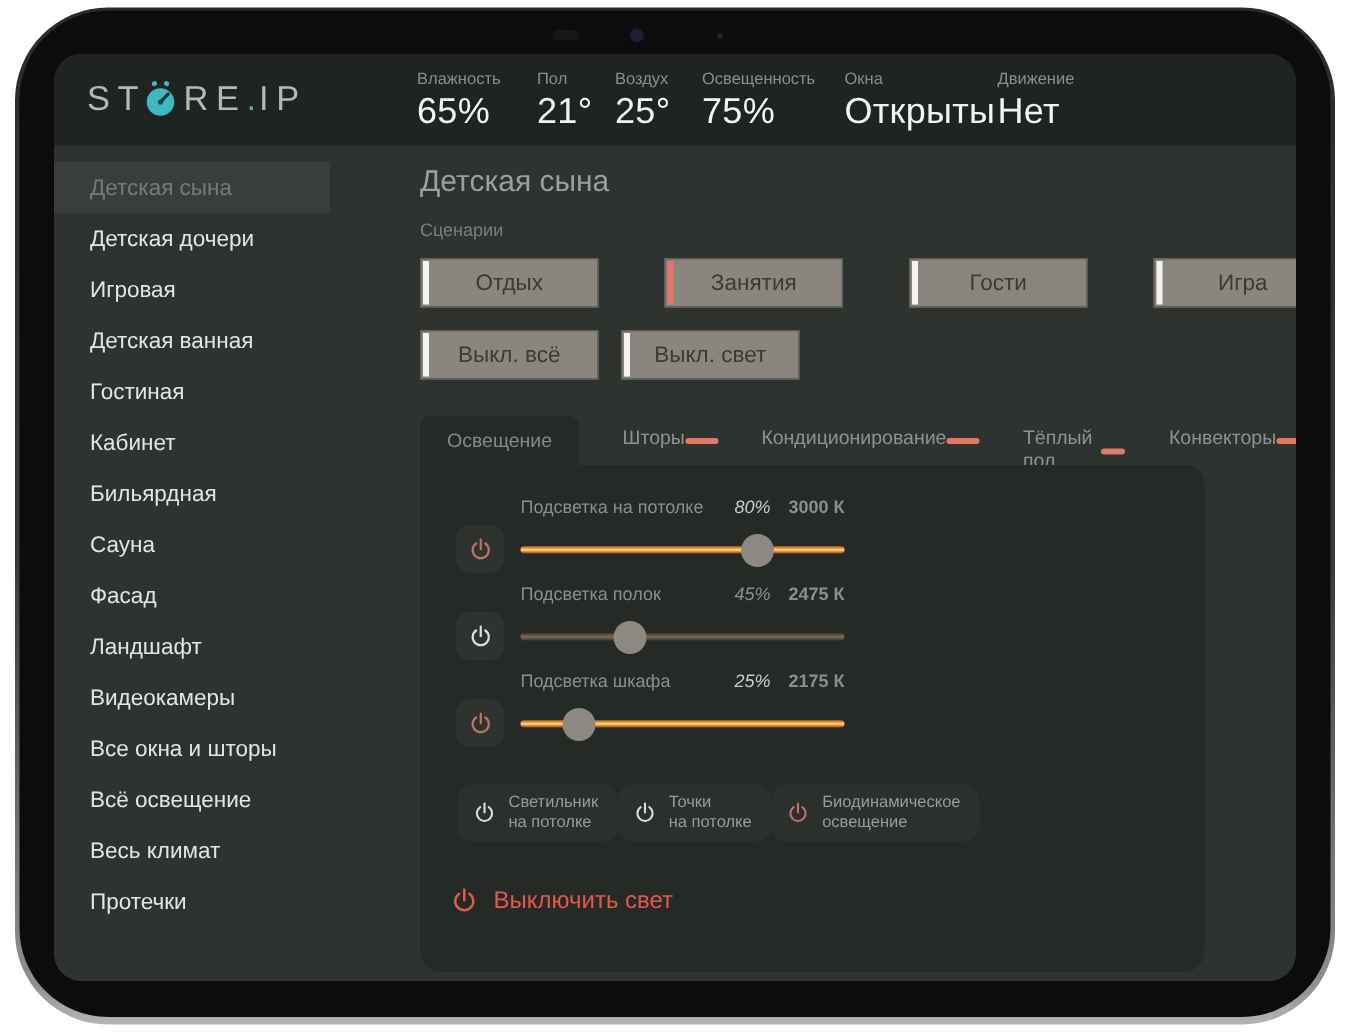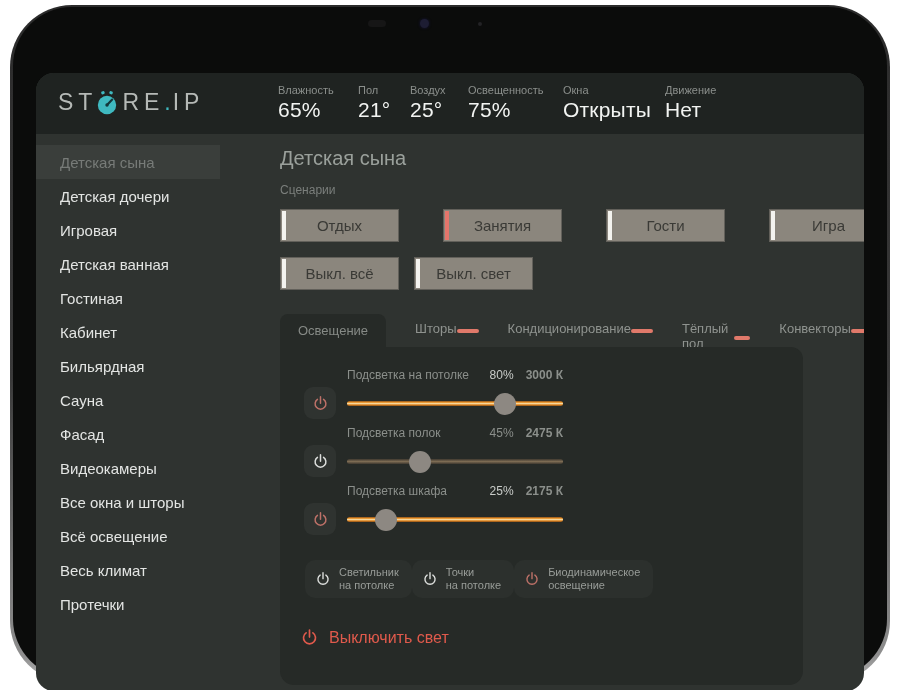--- a/index.html
+++ b/index.html
@@ -8,30 +8,30 @@
   
   .tablet-edge { position:absolute; left:10px; top:5px; width:880px; height:678px; border-radius:62px;
     background:linear-gradient(180deg,#2b2b2b 0%, #3a3a3a 55%, #8f8f8f 96%, #b5b5b5 100%); }
   .tablet-body { position:absolute; left:3px; top:2px; width:874px; height:671px; border-radius:59px; background:#0b0c0b; }
   .cam-dot { position:absolute; border-radius:50%; }
   .cam-main { left:407px; top:12px; width:9px; height:9px; background:#1d1d33; box-shadow:0 0 2px 1px #101020; }
   .cam-small { left:465px; top:15px; width:4px; height:4px; background:#232325; }
   .cam-smudge { left:355px; top:13px; width:18px; height:7px; border-radius:4px; background:#161616; }
 
   
-  .screen { position:absolute; left:23px; top:29px; width:828px; height:618px; border-radius:18px; background:#2f3330; overflow:hidden;margin-top:37px; }
+  .screen { position:absolute; left:23px; top:29px; width:828px; height:618px; border-radius:18px; background:#2f3330; overflow:hidden; }
 
   
   .app-header { position:absolute; left:0; top:0; width:828px; height:61px; background:#1f2321; }
   .logo { position:absolute; left:22px; top:16px; display:flex; align-items:center; color:#b5b9b6; font-size:23px; font-weight:400; letter-spacing:5px; }
   .logo .teal-dot { color:#3fb9c0; letter-spacing:2px; }
   .logo svg { margin:0 3px 0 -2px; }
   .stat { position:absolute; top:11px; }
   .stat .s-label { font-size:11px; color:#8b8f8c; margin-bottom:2px; }
-  .stat .s-value { font-size:21px; color:#f2f4f2; font-weight:500; letter-spacing:0.2px; }
+  .stat .s-value { font-size:24px; color:#f2f4f2; font-weight:500; letter-spacing:0.2px; }
 
   
   .sidebar { position:absolute; left:0; top:61px; width:229px; bottom:0; padding-top:11px; }
   .side-item { height:34px; display:flex; align-items:center; padding-left:24px; font-size:15px; color:#e3e5e3; cursor:pointer; }
   .side-item.selected { background:#3a3e3b; width:184px; color:#777b78; }
 
   
   .page-title { position:absolute; left:244px; top:74px; font-size:20px; color:#9aa09b; font-weight:500; }
   .scen-label { position:absolute; left:244px; top:110px; font-size:12px; color:#7b7f7c; }
   .scen-row { position:absolute; left:244px; display:flex; gap:15px; }
@@ -48,21 +48,21 @@
   .tab.active { background:#262a27; border-radius:8px 8px 0 0; height:33px; padding:0 18px; display:flex; align-items:center; color:#84888​4; color:#868a86; }
   .tab.plain { margin-left:29px; padding-top:7px; display:flex; flex-direction:row; align-items:center; }
   .tab.plain .tick { width:22px; height:4px; border-radius:2px; background:#e0796a; margin-top:4px; }
 
   
   .panel { position:absolute; left:244px; top:274px; width:523px; height:338px; background:#262a27; border-radius:0 12px 14px 14px; }
   .pwr-btn { position:absolute; left:24px; width:32px; height:32px; border-radius:9px; background:#2f3330;
     display:flex; align-items:center; justify-content:center; cursor:pointer; }
   .pwr-on { color:#bd7168; } .pwr-off { color:#dcdedc; }
   .sl-head { position:absolute; left:67px; width:216px; display:flex; align-items:baseline; font-size:12px; color:#8b8f8b; }
-  .sl-head .pct { margin-left:auto; } .sl-head .kel { margin-left:12px;font-weight:bold; }
+  .sl-head .pct { margin-left:auto;font-style:italic; } .sl-head .kel { margin-left:12px;font-weight:bold; }
   .sl-head.lit .pct { color:#c9ccc9; }
   .track { position:absolute; left:67px; width:216px; height:5px; border-radius:3px; cursor:pointer; }
   .track.on { background:linear-gradient(180deg,#8a4d15 0%, #e9962f 28%, #f7dca6 52%, #e08a27 75%, #8a4d15 100%); }
   .track.off { background:linear-gradient(180deg,#3e382f 0%, #7c6b53 50%, #3e382f 100%); }
   .knob { position:absolute; top:50%; transform:translate(-50%,-50%); width:22px; height:22px; border-radius:50%; background:#8d8882; cursor:pointer; }
   .group-row { position:absolute; left:25px; top:213px; display:flex; }
   .group-btn { height:38px; background:#2c302d; border-radius:10px; display:flex; align-items:center; padding:0 13px 0 10px; cursor:pointer; }
   .group-btn .g-txt { font-size:11px; line-height:13px; color:#989c98; margin-left:8px; }
   .off-light { position:absolute; left:20px; top:281px; display:flex; align-items:center; color:#e05a4c; cursor:pointer; }
   .off-light .o-txt { font-size:16px; font-weight:500; margin-left:10px; }
@@ -130,20 +130,21 @@
       <div class="sidebar">
         <div class="side-item selected">Детская сына</div>
         <div class="side-item">Детская дочери</div>
         <div class="side-item">Игровая</div>
         <div class="side-item">Детская ванная</div>
         <div class="side-item">Гостиная</div>
         <div class="side-item">Кабинет</div>
         <div class="side-item">Бильярдная</div>
         <div class="side-item">Сауна</div>
         <div class="side-item">Фасад</div>
+        <div class="side-item">Ландшафт</div>
         <div class="side-item">Видеокамеры</div>
         <div class="side-item">Все окна и шторы</div>
         <div class="side-item">Всё освещение</div>
         <div class="side-item">Весь климат</div>
         <div class="side-item">Протечки</div>
       </div>
 
       <div class="page-title">Детская сына</div>
       <div class="scen-label">Сценарии</div>
 

